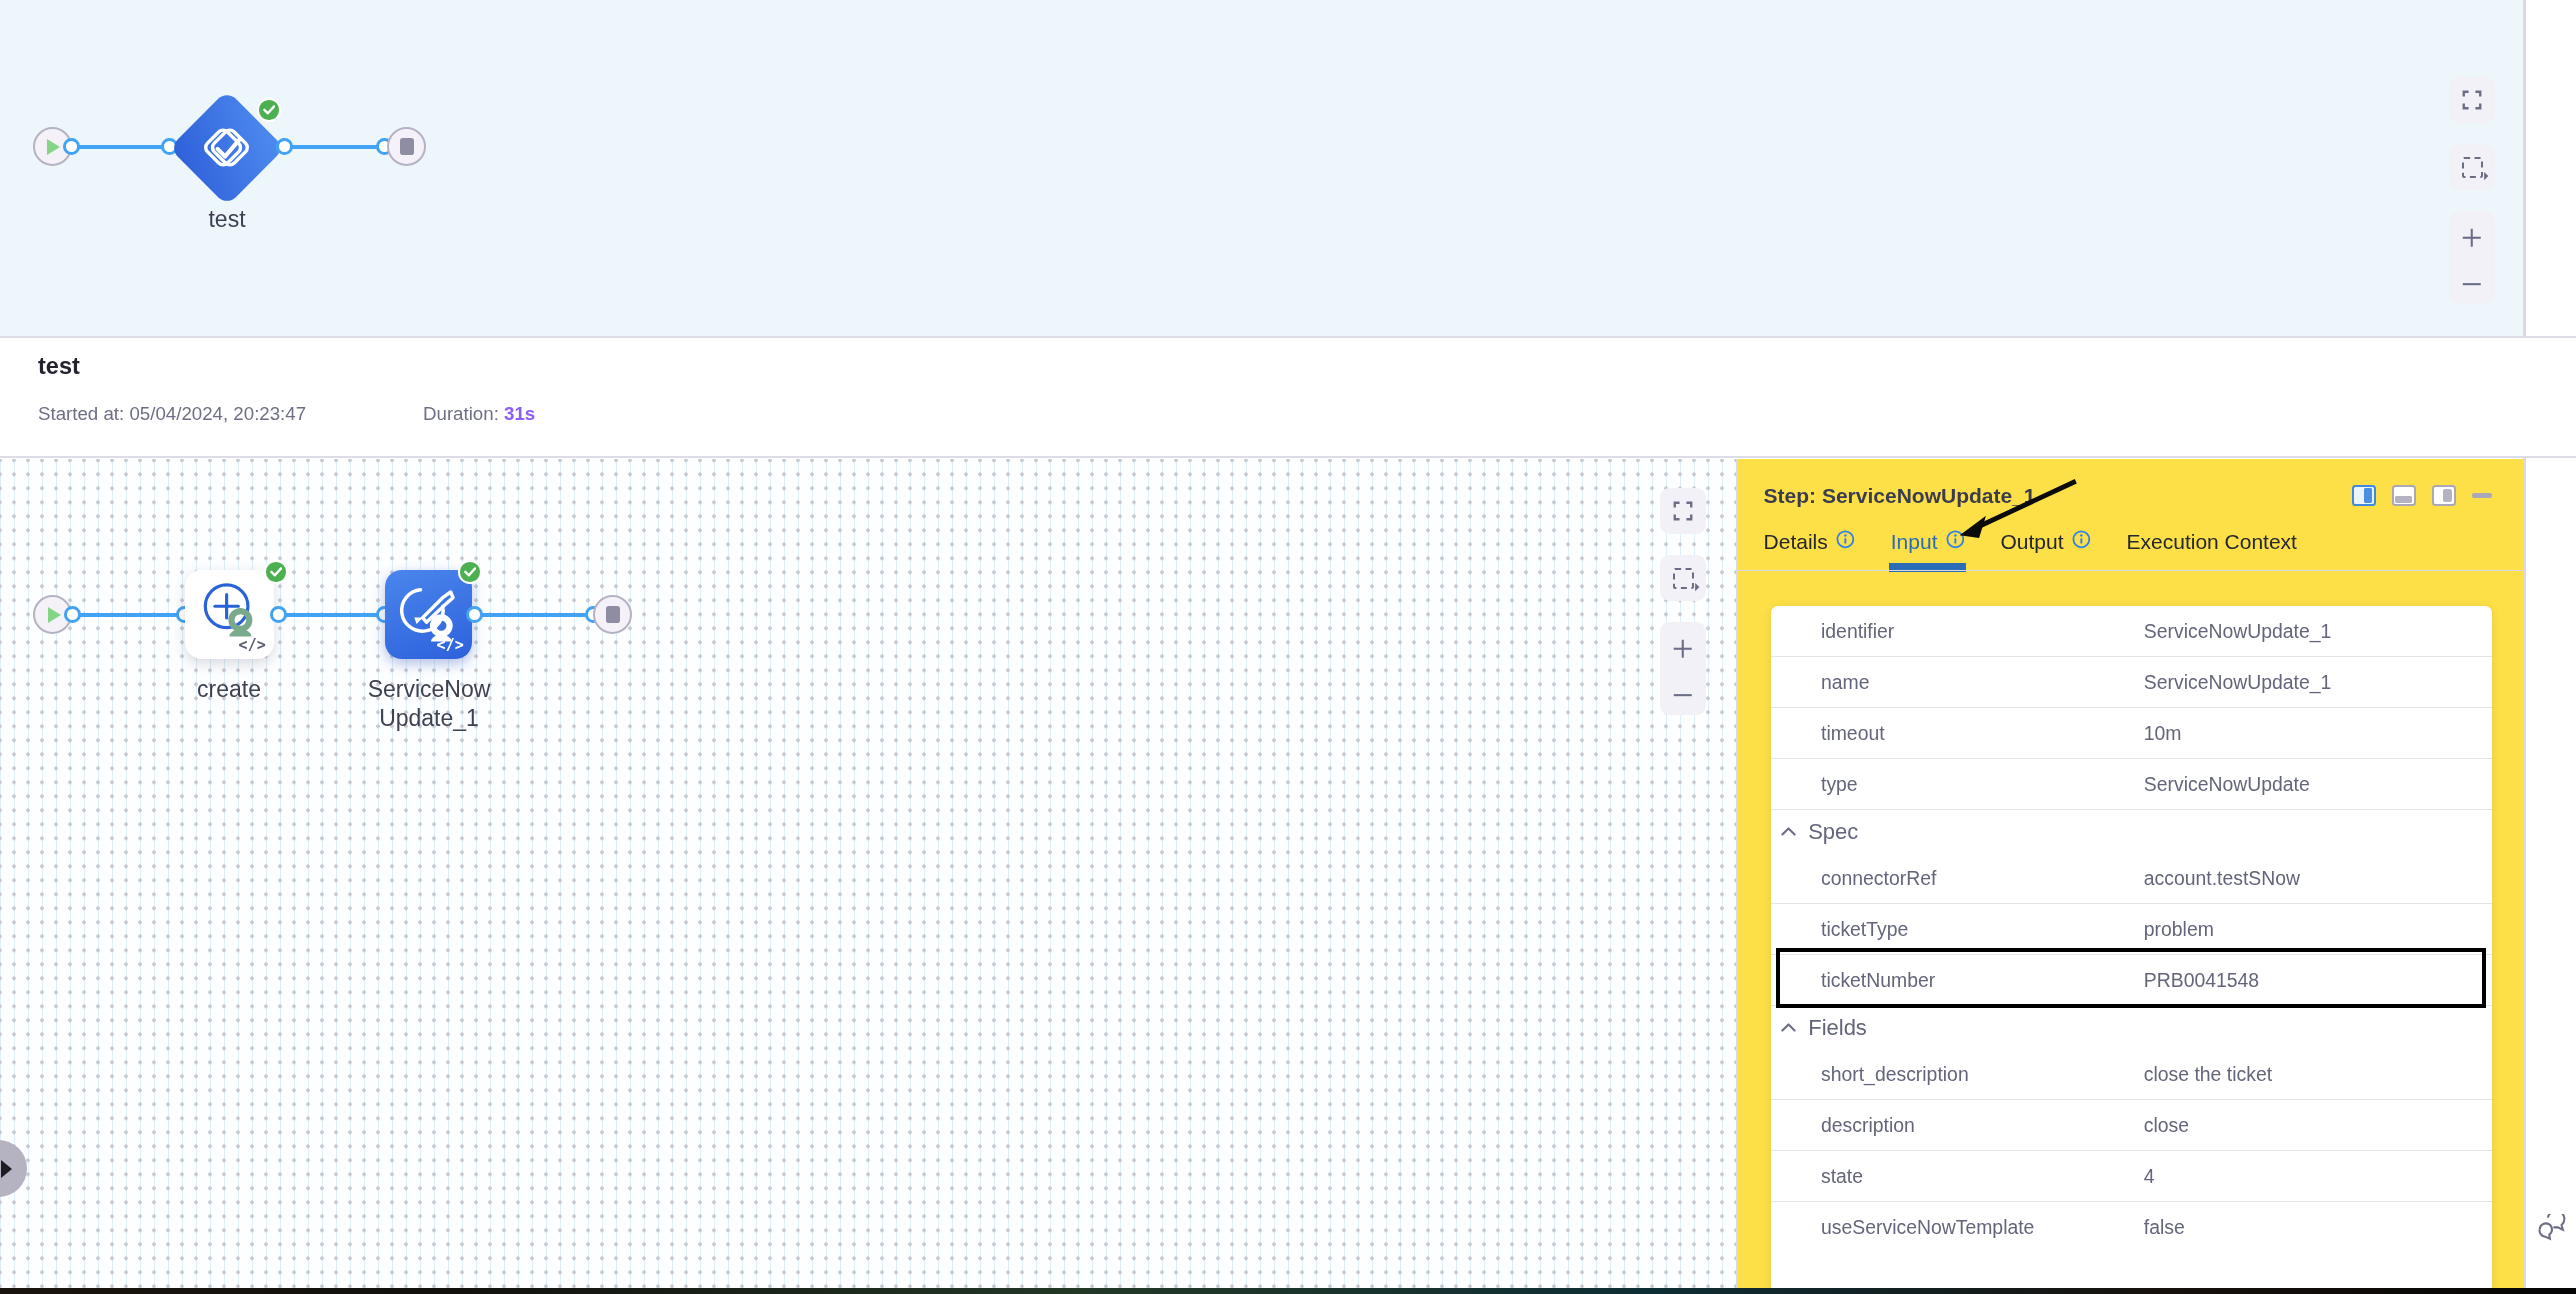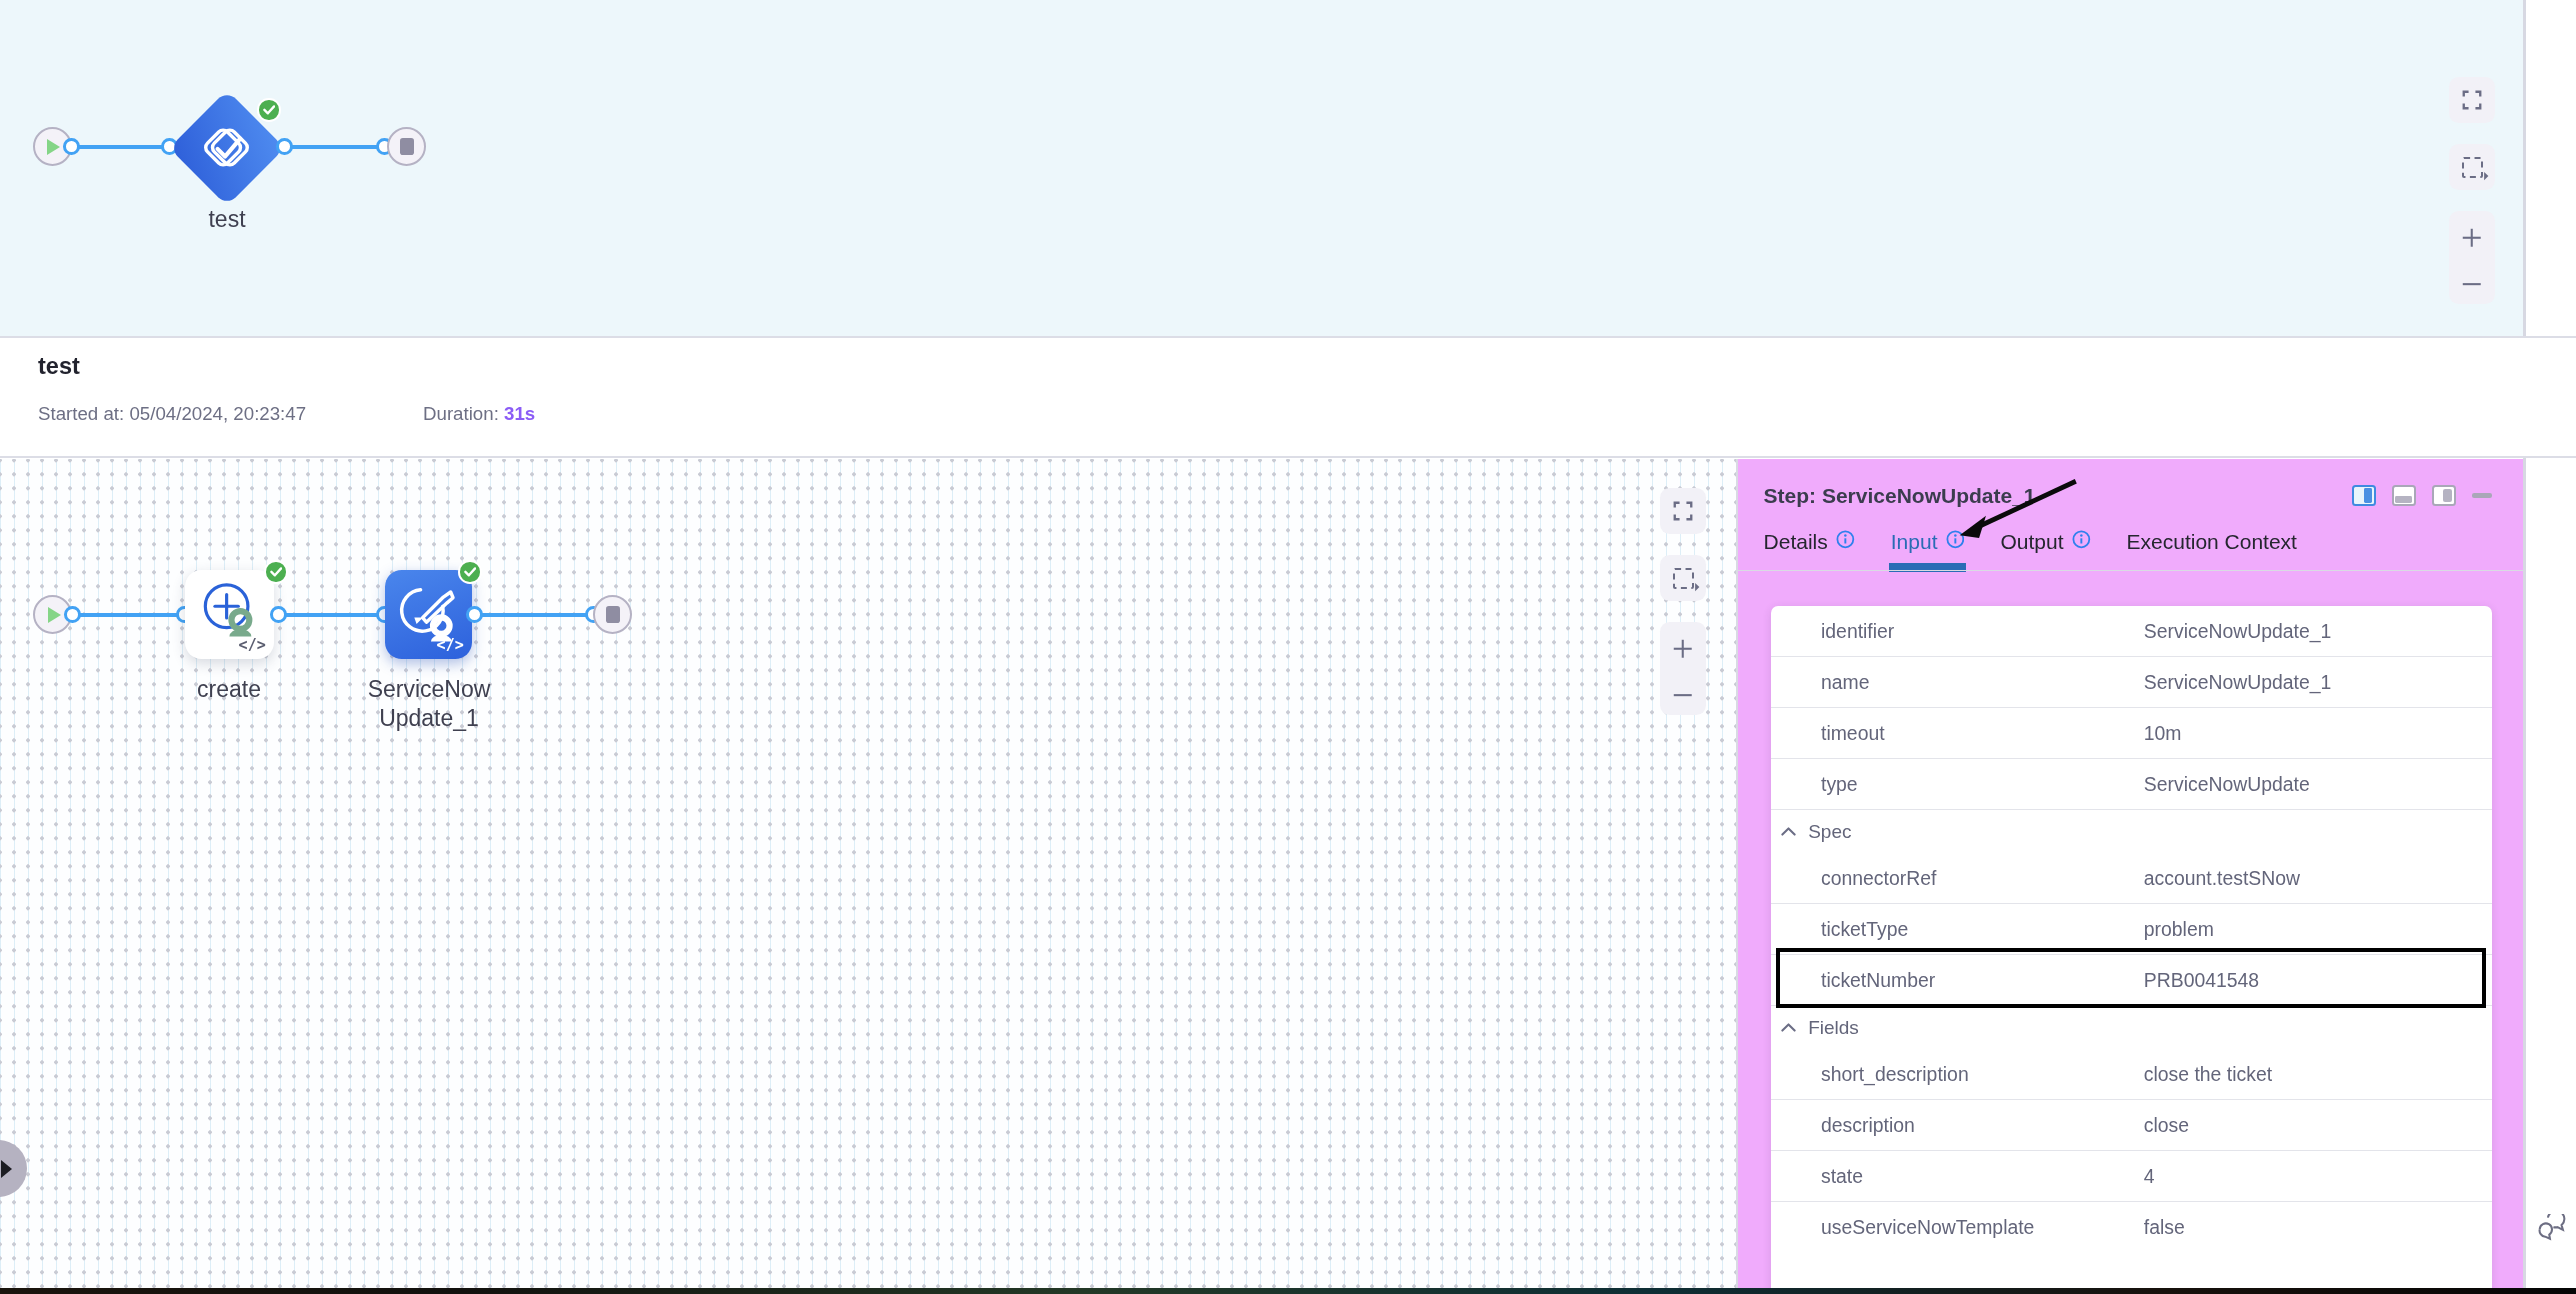--- a/index.html
+++ b/index.html
@@ -59,21 +59,21 @@
   .step-card.blue{background:linear-gradient(160deg,#4a86ec,#2d61dc);box-shadow:0 4.2px 12.5px rgba(40,80,180,.35);}
   .code-glyph{position:absolute;right:8.3px;bottom:5.5px;font-size:15px;font-weight:bold;
     font-family:"DejaVu Sans Mono",monospace;}
   .code-glyph.dark{color:#5b5e70;}
   .code-glyph.light{color:#ffffff;}
   .half-fab{position:absolute;left:-30px;top:681px;width:57px;height:57px;border-radius:50%;background:#b5b2c1;}
   .half-fab-tri{position:absolute;left:0.7px;top:701px;width:0;height:0;
     border-top:9px solid transparent;border-bottom:9px solid transparent;border-left:11.8px solid #1c1d22;}
 
   
-  .right-panel{left:1736px;top:459px;width:787px;height:829px;background:#f0abfc;
+  .right-panel{left:1736px;top:459px;width:787px;height:829px;background:#fde047;
     border-left:2.1px solid #d9dae3;box-sizing:border-box;overflow:hidden;}
   .panel-title{position:absolute;left:25.6px;top:25px;font-size:21px;font-weight:600;color:#3b3c4e;}
   .layout-ctls{position:absolute;left:614px;top:26px;display:flex;align-items:center;gap:16.6px;}
   .lay-ic{width:23.5px;height:21px;border-radius:3.5px;box-sizing:border-box;position:relative;}
   .lay-ic.active{border:2.1px solid #3f8ae0;background:#e9f5fb;}
   .lay-ic.active:after{content:"";position:absolute;right:1.4px;top:1.4px;bottom:1.4px;width:8.3px;background:#4a90e2;border-radius:1.4px;}
   .lay-ic.bottom{border:2.1px solid #a9a7b8;background:#fff;}
   .lay-ic.bottom:after{content:"";position:absolute;left:1.4px;right:1.4px;bottom:1.4px;height:7px;background:#b5b3c2;border-radius:1.4px;}
   .lay-ic.drawer{border:2.1px solid #a9a7b8;background:#fff;}
   .lay-ic.drawer:after{content:"";position:absolute;right:2.1px;top:2.1px;width:9px;height:12.5px;background:#b5b3c2;border-radius:2.1px;}
@@ -90,21 +90,21 @@
   .t-head{height:49px;display:grid;grid-template-columns:353px 1fr;align-items:center;
     padding-left:15px;font-size:19.4px;font-weight:bold;color:#484a5d;border-bottom:1.4px solid #e0e1e8;}
   .t-head .val{padding-left:4.8px;}
   .t-row{height:50px;display:grid;grid-template-columns:353px 1fr;align-items:center;
     padding-left:15px;font-size:19.4px;color:#63657a;border-top:1.4px solid #e3e4ea;position:relative;}
   .t-body > .t-row:first-child{border-top:none;}
   .t-section + .t-row{border-top:none;}
   .t-row .name{padding-left:35px;}
   .t-row .val{padding-left:4.8px;}
   .t-section{height:43px;display:flex;align-items:center;gap:12.5px;padding-left:9.7px;
-    font-size:19px;color:#63657a;border-top:1.4px solid #e3e4ea;}
+    font-size:22px;color:#63657a;border-top:1.4px solid #e3e4ea;}
   .t-row.highlight:after{content:"";position:absolute;left:4.8px;right:6.2px;top:-7px;bottom:-2.8px;
     border:4.8px solid #000000;pointer-events:none;}
 
   .arrow-svg{position:absolute;left:201px;top:14px;}
 
   
   .right-strip{left:2526px;top:459px;width:50px;height:829px;background:#ffffff;}
   .chat-icon{position:absolute;left:11px;top:755px;}
   .bottom-strip{left:0;top:1288px;width:2576px;height:7px;
     background:linear-gradient(90deg,#1a140d 0%,#12110e 18%,#233826 42%,#0e2e35 64%,#17110c 84%,#050505 100%);}

